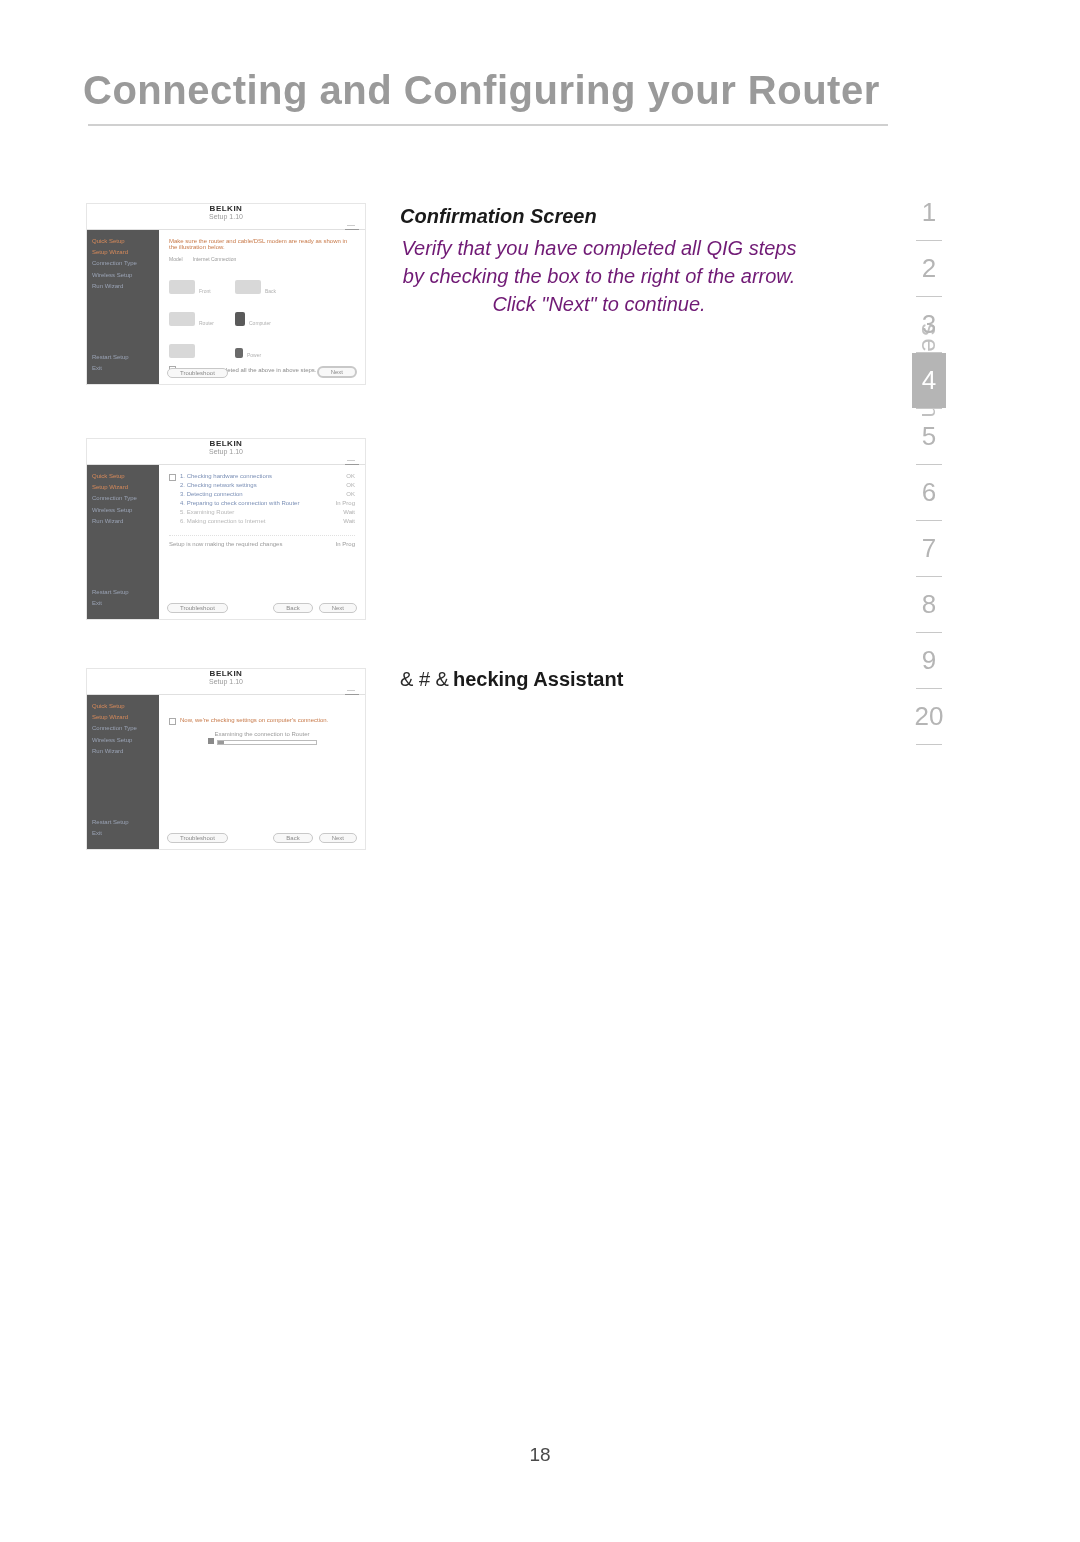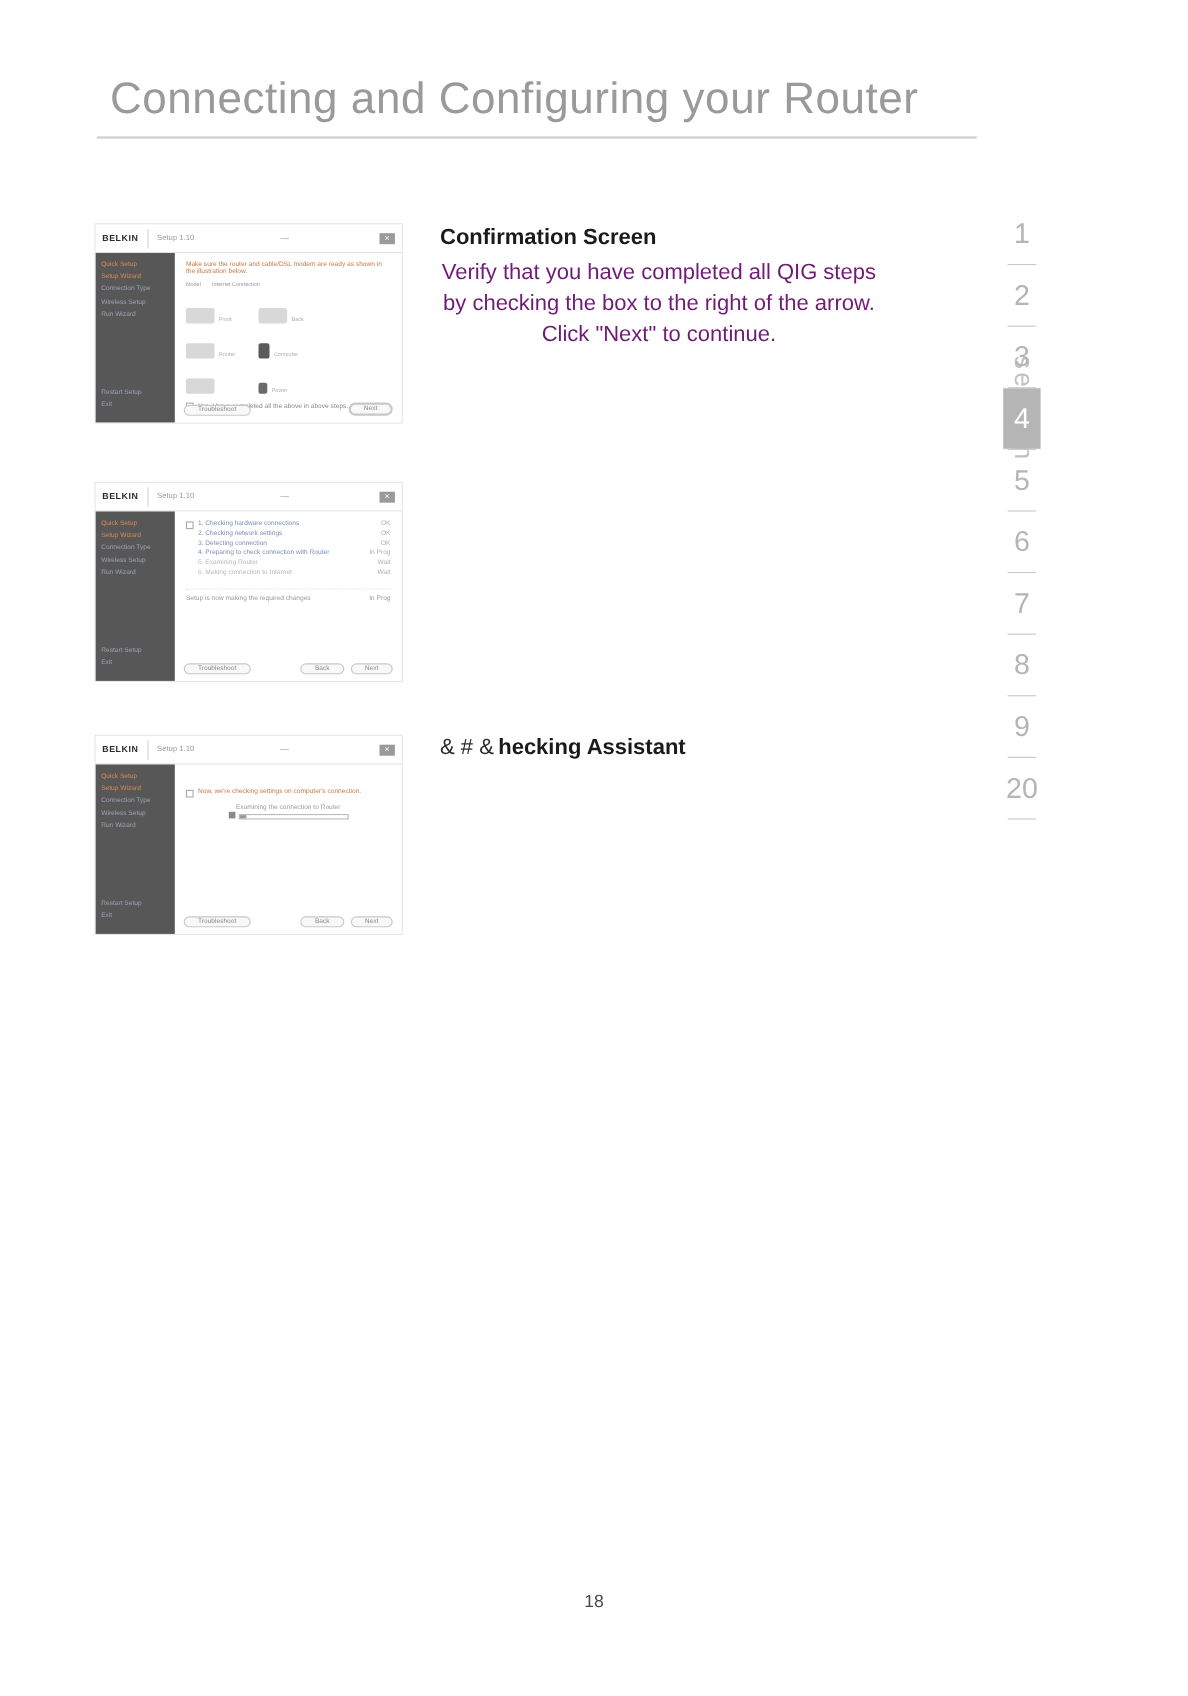--- a/index.html
+++ b/index.html
@@ -6,23 +6,23 @@
     body {
       width: 1080px;
       height: 1542px;
       background: #ffffff;
       font-family: Arial, Helvetica, sans-serif;
       position: relative;
     }
     .page-title {
       position: absolute;
       top: 68px;
-      left: 100px;
+      left: 83px;
       font-size: 40px;
-      font-weight: 400;
+      font-weight: 700;
       color: #9a9a9a;
       letter-spacing: 0.5px;
     }
     .title-rule {
       position: absolute;
       top: 124px;
       left: 88px;
       width: 800px;
       height: 2px;
       background: #d0d0d0;
@@ -71,21 +71,21 @@
       font-weight: bold;
       color: #1a1a1a;
       margin-bottom: 6px;
     }
     .content-block p {
       font-size: 20px;
       color: #701a75;
       line-height: 1.4;
       text-align: center;
     }
-    .block1 { top: 205px; left: 400px; }
+    .block1 { top: 205px; left: 400px; font-style: italic; }
     .block2 { top: 440px; left: 400px; width: 370px; }
     .block3 { top: 668px; left: 400px; width: 398px; }
     .block3 .prefix { font-size: 20px; color: #2a2a2a; margin-right: 4px;}
     .block3 h3 { display: inline; }
     .block3 .indent { margin-left: 40px; margin-top: 6px; }
 
     .screenshot {
       position: absolute;
       left: 86px;
       width: 280px;
@@ -98,20 +98,21 @@
     .ss1 { top: 203px; }
     .ss2 { top: 438px; }
     .ss3 { top: 668px; }
     .ss-header {
       height: 26px;
       background: #ffffff;
       display: flex;
       align-items: center;
       padding: 0 6px;
       border-bottom: 1px solid #e0e0e0;
+      flex-direction: column;
     }
     .ss-logo {
       font-size: 8px;
       font-weight: bold;
       color: #2a2a2a;
       letter-spacing: 0.5px;
     }
     .ss-vbar { width:1px; height:18px; background:#d6d6d6; margin:0 8px; }
     .ss-sub { font-size: 7px; color: #9a9a9a; }
     .ss-close {
@@ -197,21 +198,21 @@
     }
     .ss-pbar .fill { width:6px; height:100%; background:#9a9a9a; }
     .ss-center-text {
       text-align:center; font-size:6px; color:#9a9a9a; margin-top:6px;
     }
     .page-number {
       position: absolute;
       bottom: 76px;
       left: 50%;
       transform: translateX(-50%);
-      font-size: 16px;
+      font-size: 19px;
       color: #4a4a4a;
     }
   </style>
 </head>
 <body>
 
 <div class="page-title">Connecting and Configuring your Router</div>
 <div class="title-rule"></div>
 
 <div class="section-label">section</div>

